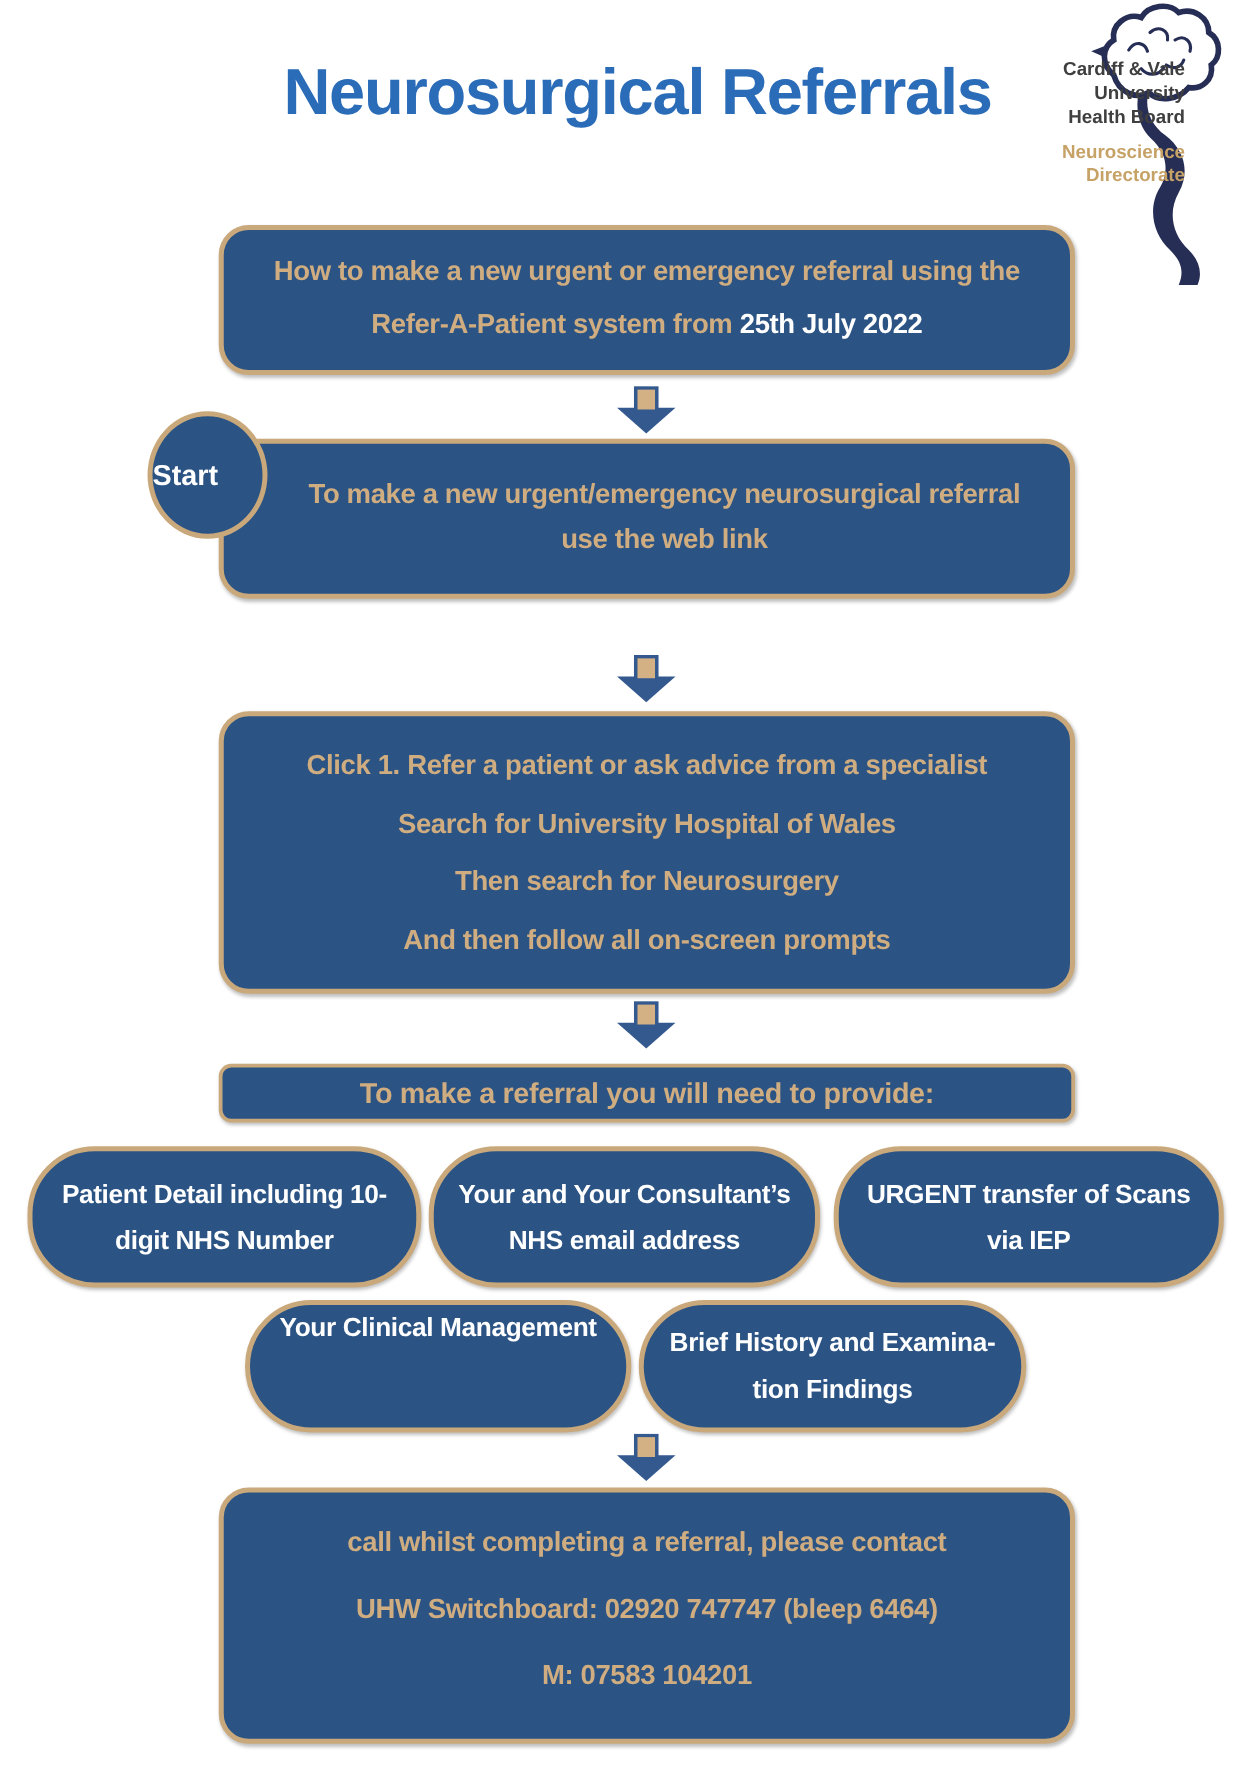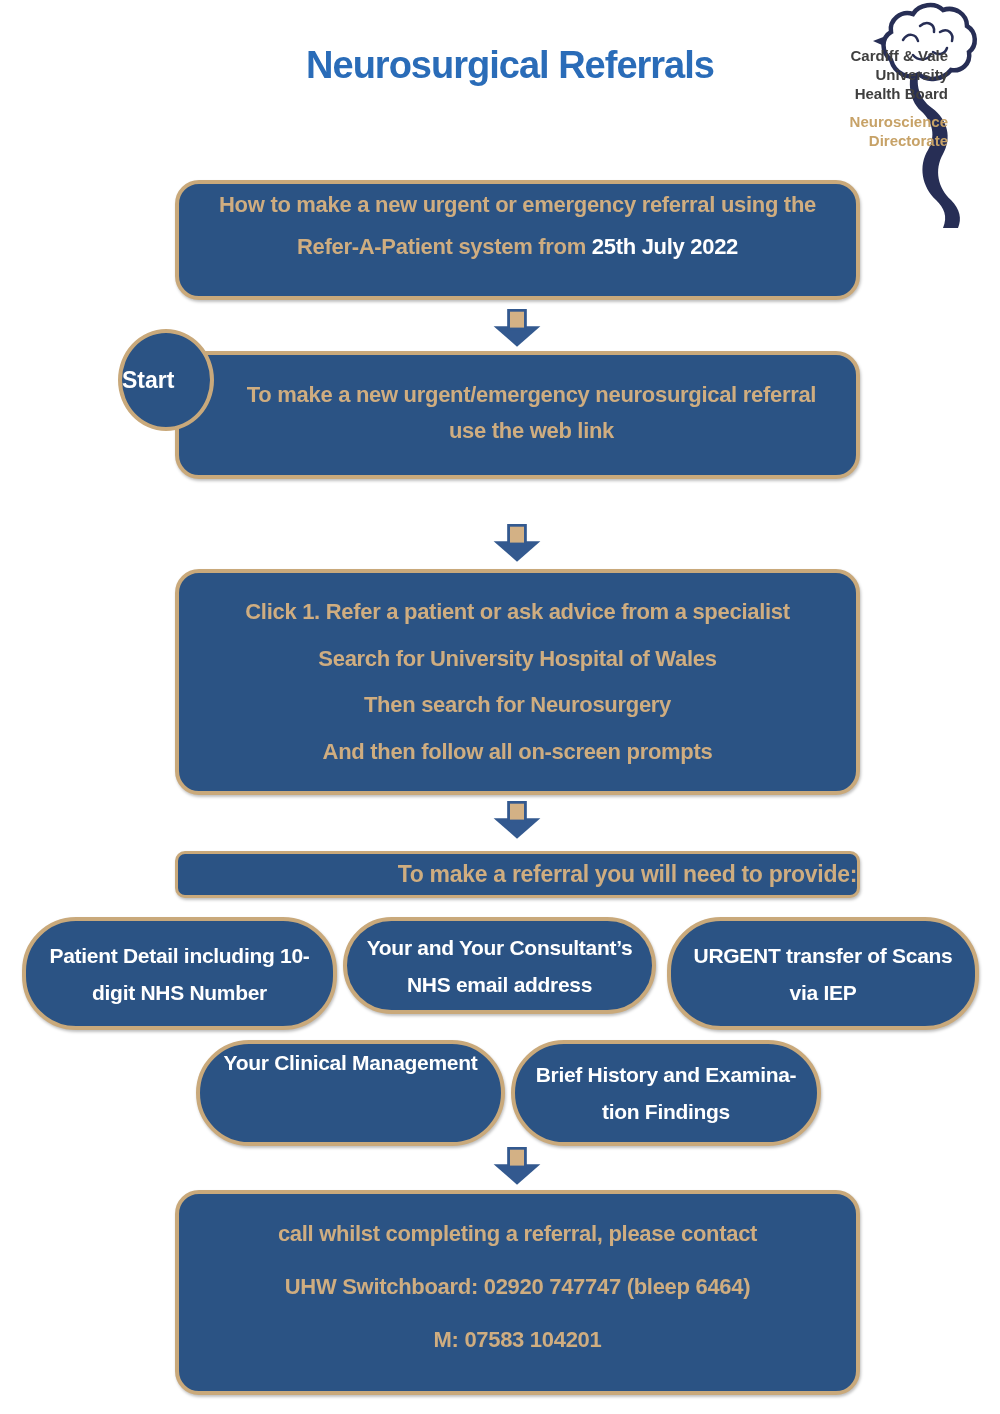--- a/index.html
+++ b/index.html
@@ -18,71 +18,71 @@
     position:relative;
     width:1000px;height:1414px;
     margin:0 auto;
     background:#ffffff;
     font-family:"Liberation Sans", sans-serif;
     overflow:hidden;
   }
   .page-title{
     position:absolute;left:190px;top:44px;width:640px;
     text-align:center;
-    font-size:38px;font-weight:bold;letter-spacing:-1px;
+    font-size:52px;font-weight:bold;letter-spacing:-1px;
     color:var(--titleblue);
     margin:0;
   }
   .flowbox{
     position:absolute;
     background:var(--boxblue);
     border:4px solid var(--tan);
     border-radius:24px;
     color:var(--textan);
     font-weight:bold;
     text-align:center;
     letter-spacing:-0.3px;
     box-sizing:border-box;
     box-shadow:1px 2px 3px rgba(0,0,0,.25);
   }
-  .box-intro{left:175px;top:180px;width:685px;height:120px;font-size:22px;padding-top:0;}
+  .box-intro{left:175px;top:180px;width:685px;height:120px;font-size:22px;padding-top:12px;}
   .box-intro .bline{line-height:42px;}
   .hl-white{color:var(--white);}
   .box-weblink{left:175px;top:351px;width:685px;height:128px;font-size:22px;padding:22px 14px 16px 42px;}
   .box-weblink .bline{line-height:36px;}
   .weblink{
     display:inline-block;margin-top:32px;
     color:var(--white);font-size:32px;font-weight:bold;
     text-decoration:underline;cursor:pointer;letter-spacing:0;
   }
   .box-steps{
     left:175px;top:569px;width:685px;height:226px;font-size:22px;
     display:flex;flex-direction:column;justify-content:space-evenly;
     padding:6px 23px;
   }
   .provide-bar{
     left:175px;top:851px;width:685px;height:47px;
     border-radius:10px;border-width:3px;
-    font-size:23px;display:flex;align-items:center;justify-content:flex-end;
+    font-size:23px;display:flex;align-items:center;justify-content:center;
   }
   .pill{
     position:absolute;
     background:var(--boxblue);
     border:4px solid var(--tan);
     border-radius:54px;
     color:var(--white);
     font-weight:bold;font-size:21px;letter-spacing:-0.3px;
     text-align:center;
     display:flex;flex-direction:column;justify-content:center;
     box-sizing:border-box;
     box-shadow:1px 2px 3px rgba(0,0,0,.25);
   }
   .pill .pline{line-height:37px;}
   .pill-1{left:22px;top:917px;width:315px;height:113px;}
-  .pill-2{left:343px;top:917px;width:313px;height:97px;}
+  .pill-2{left:343px;top:917px;width:313px;height:113px;}
   .pill-3{left:667px;top:917px;width:312px;height:113px;}
   .pill-4{left:196px;top:1040px;width:309px;height:106px;justify-content:space-between;}
   .pill-5{left:511px;top:1040px;width:310px;height:106px;}
   .box-contact{
     left:175px;top:1190px;width:685px;height:205px;font-size:22px;
     padding:20px 8px 0 8px;
   }
   .box-contact .bline{line-height:40px;}
   .box-contact .spaced{margin-top:13px;}
   .arrow{position:absolute;width:58px;height:40px;}

